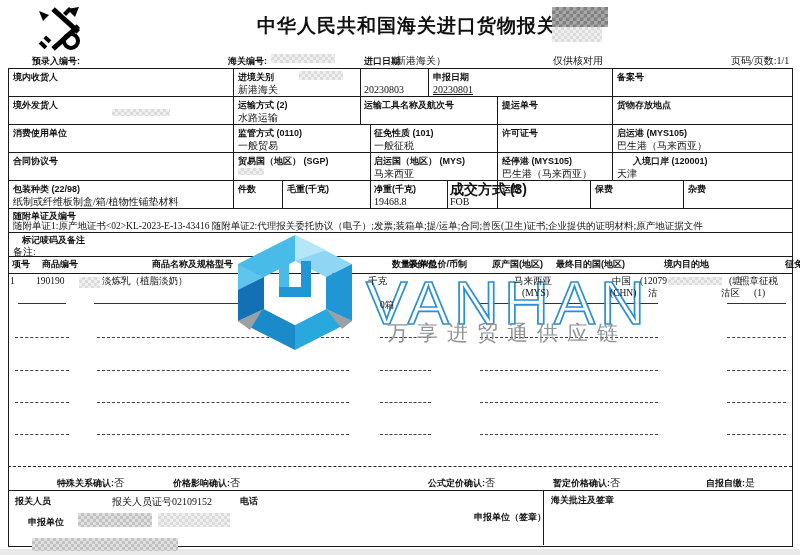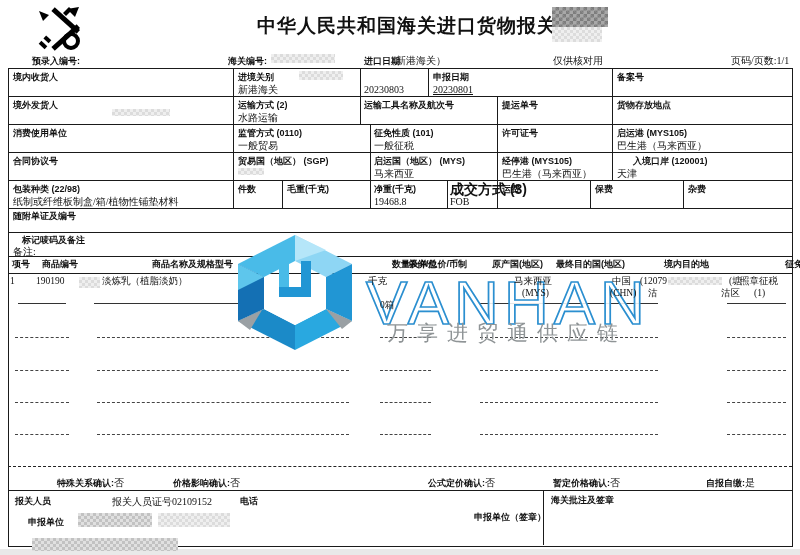--- a/index.html
+++ b/index.html
@@ -124,20 +124,21 @@
   <div class="abs lbl" style="left:287px;top:184px;">毛重(千克)</div>
   <div class="abs lbl" style="left:374px;top:184px;">净重(千克)</div>
   <div class="abs val" style="left:374px;top:196px;">19468.8</div>
   <div class="abs lbl sm" style="left:450px;top:184px;">成交方式 (3)</div>
   <div class="abs val" style="left:450px;top:196px;">FOB</div>
   <div class="abs lbl" style="left:502px;top:184px;">运费</div>
   <div class="abs lbl" style="left:595px;top:184px;">保费</div>
   <div class="abs lbl" style="left:688px;top:184px;">杂费</div>
 
   <div class="abs lbl" style="left:13px;top:211px;">随附单证及编号</div>
+  <div class="abs val" style="left:13px;top:221px;font-size:9.5px;">随附单证1:原产地证书&lt;02&gt;KL-2023-E-13-43416 随附单证2:代理报关委托协议（电子）;发票;装箱单;提/运单;合同;兽医(卫生)证书;企业提供的证明材料;原产地证据文件</div>
 
   <div class="abs lbl" style="left:13px;top:235px;padding-left:9px;">标记唛码及备注</div>
   <div class="abs val" style="left:13px;top:246px;">备注:</div>
 
   <div class="abs lbl" style="left:12px;top:259px;">项号</div>
   <div class="abs lbl" style="left:42px;top:259px;">商品编号</div>
   <div class="abs lbl" style="left:152px;top:259px;">商品名称及规格型号</div>
   <div class="abs lbl" style="left:392px;top:259px;">数量及单位</div>
   <div class="abs lbl" style="left:408px;top:259px;">单价/总价/币制</div>
   <div class="abs lbl" style="left:492px;top:259px;">原产国(地区)</div>

